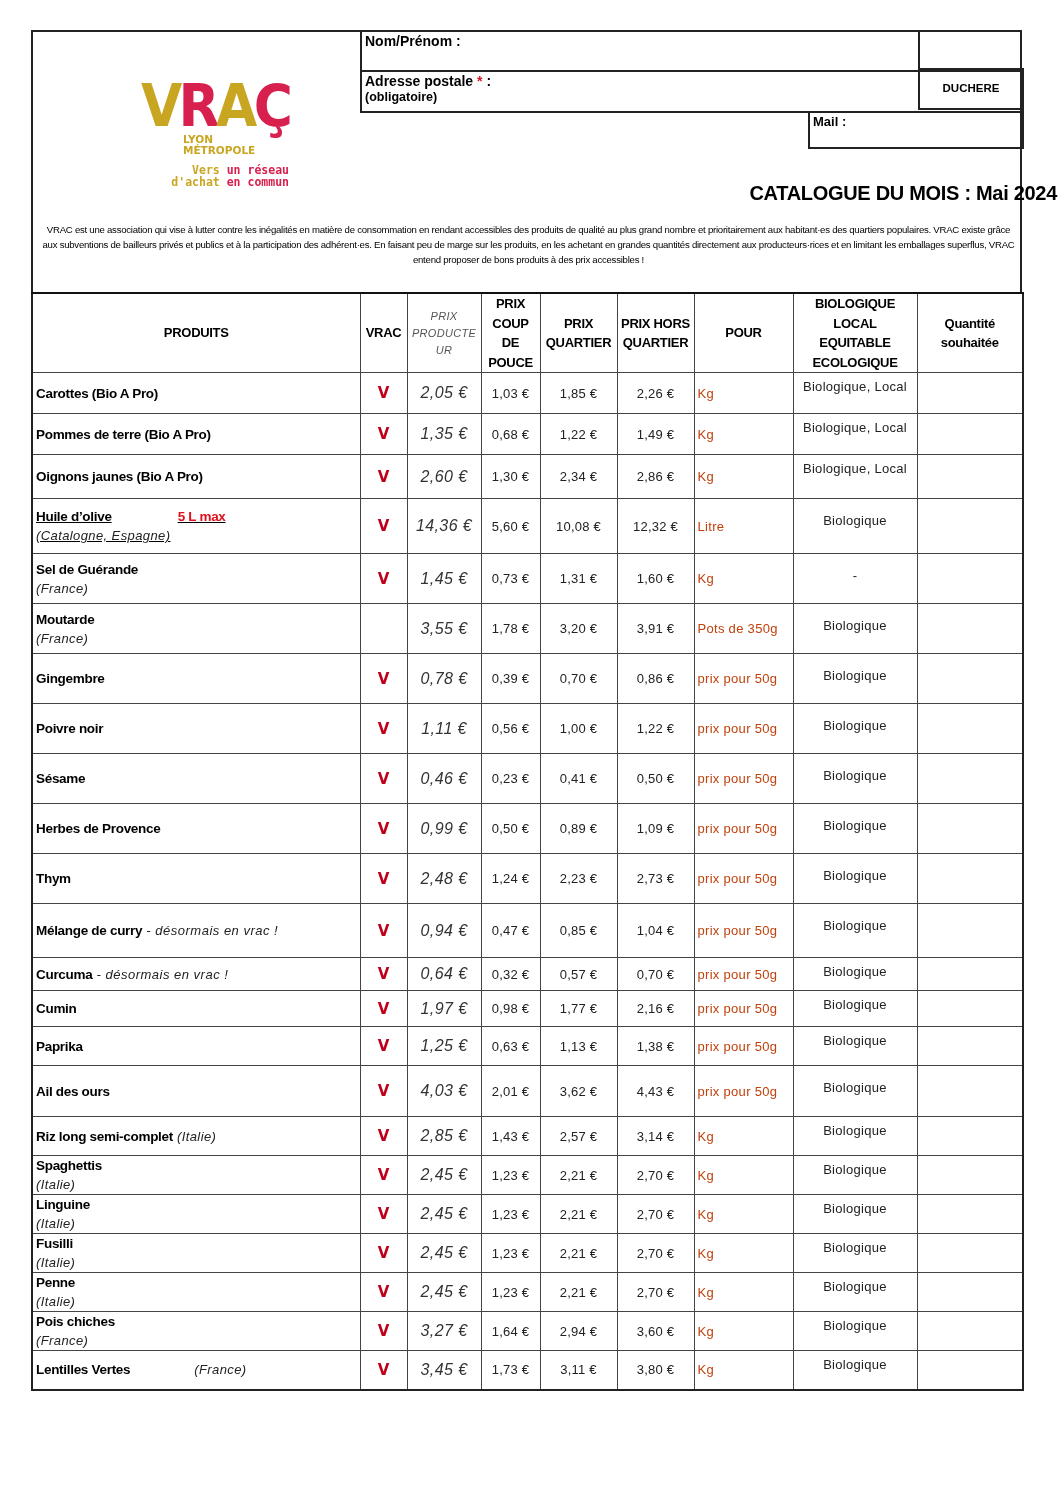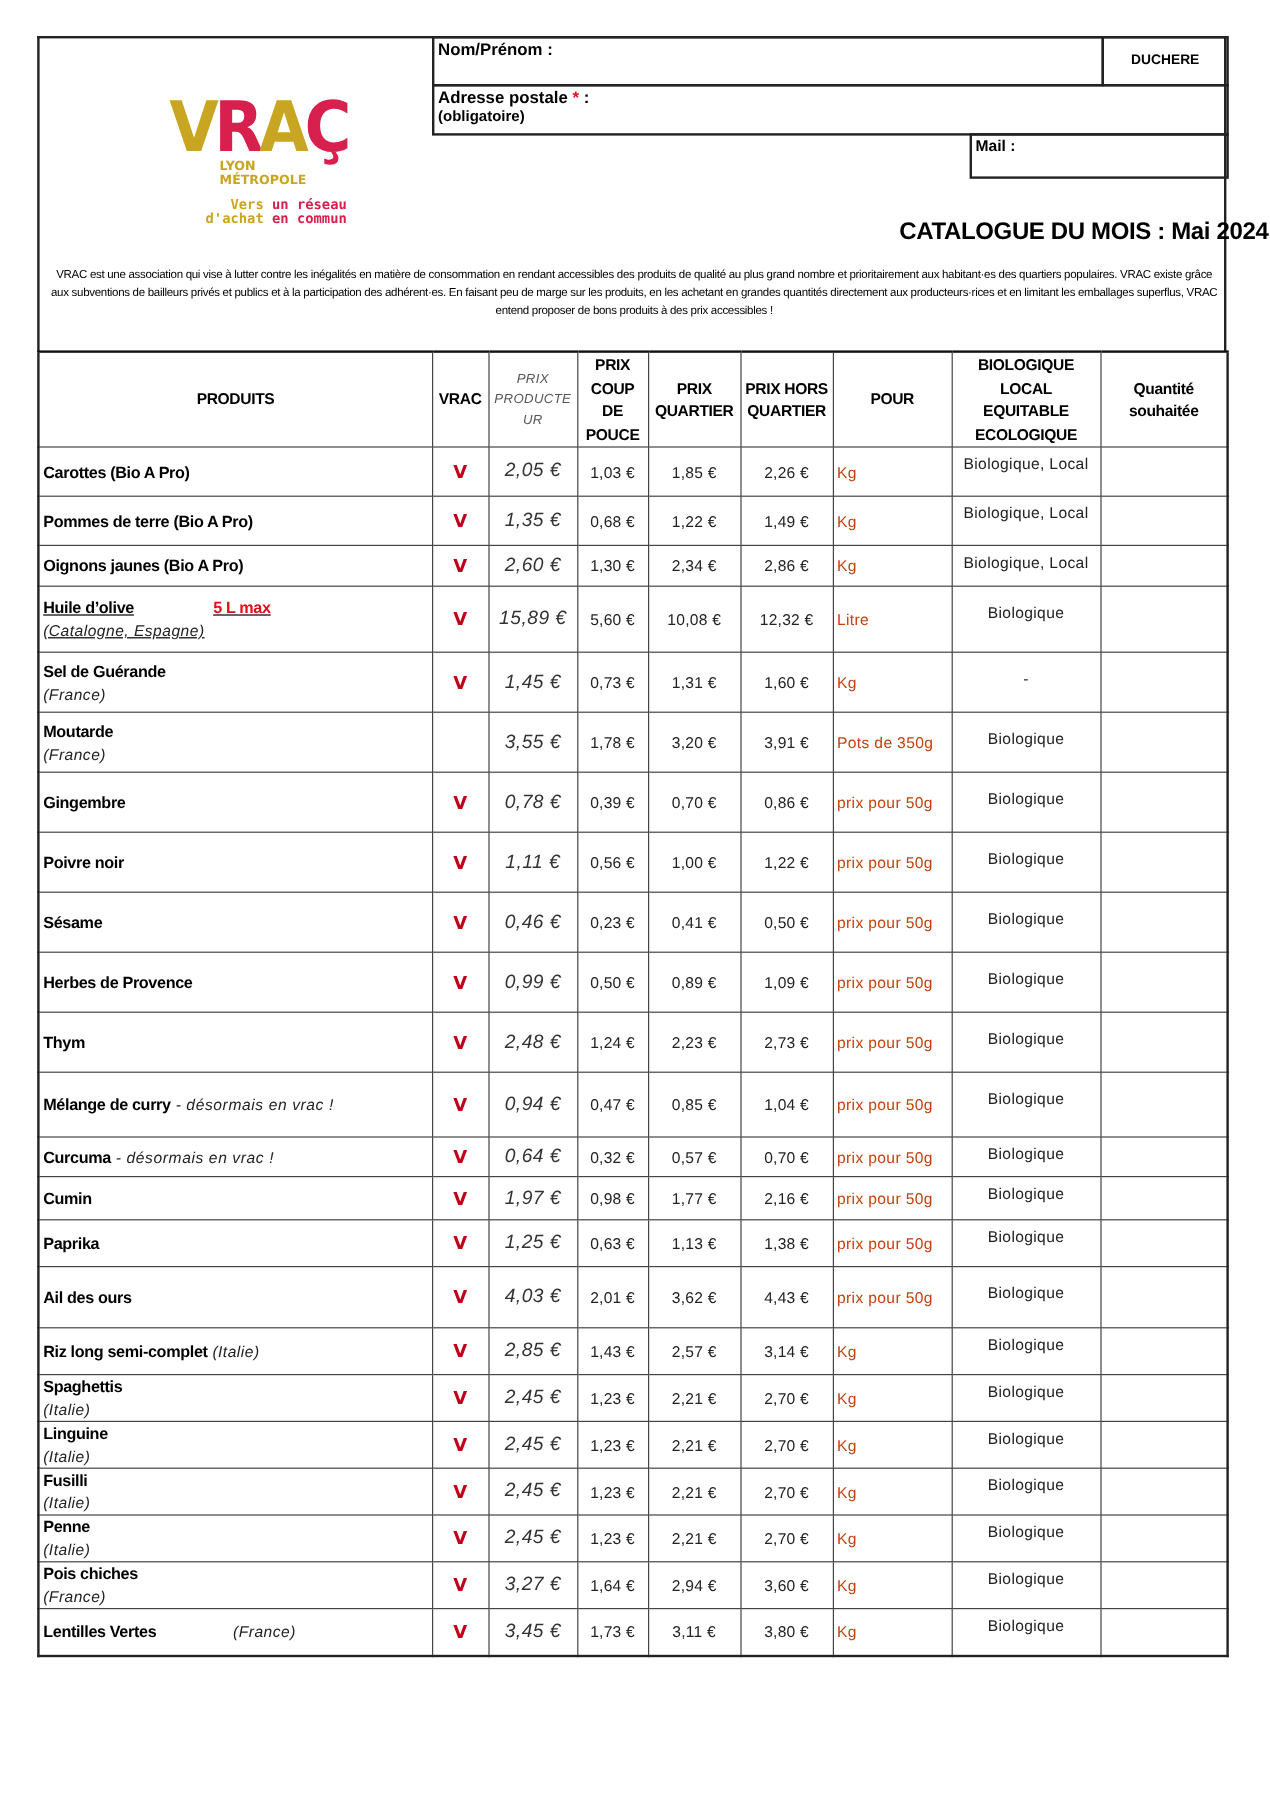--- a/index.html
+++ b/index.html
@@ -14,21 +14,21 @@
   .logo-main .r { color: #d8204f; }
   .logo-sub { position: absolute; left: 42px; top: 60px; font-family: "DejaVu Sans", sans-serif; font-weight: bold; font-size: 10.5px; line-height: 11px; color: #c9a621; }
   .logo-tag { position: absolute; left: 0; top: 90px; width: 148px; text-align: right; font-family: "DejaVu Sans Mono", monospace; font-weight: bold; font-size: 11.5px; line-height: 12px; }
   .logo-tag .y { color: #c9a621; }
   .logo-tag .r { color: #d8204f; }
 
   .form-grid { position: absolute; left: 327px; top: -2px; width: 664px; height: 120px; }
   .fcell { position: absolute; border: 2px solid #222; box-sizing: border-box; font-family: "Liberation Sans", sans-serif; font-weight: bold; font-size: 14px; padding: 1px 3px; }
   .fcell .req { color: #e0101a; }
   .fcell .small { font-size: 12.5px; display: block; margin-top: 1px; }
-  .fcell.district { text-align: center; font-size: 11.5px; padding-top: 12px; }
+  .fcell.district { text-align: center; font-size: 11.5px; padding-top: 12px; margin-top: 38px; }
 
   .catalog-title { position: absolute; left: 0; width: 991px; top: 150px; text-align: right; font-family: "Liberation Sans", sans-serif; font-weight: bold; font-size: 20px; letter-spacing: -0.3px; padding-left: 33px; }
   .intro { position: absolute; left: 6px; width: 979px; top: 190px; text-align: center; font-family: "Liberation Sans Narrow", "Liberation Sans", sans-serif; font-size: 9.6px; line-height: 15.2px; letter-spacing: -0.25px; }
 
   
   table.catalog { position: absolute; left: 0; top: 262px; width: 991px; border-collapse: collapse; table-layout: fixed; border: 2px solid #222; }
   table.catalog th, table.catalog td { border: 1.5px solid #444; padding: 0 3px; overflow: hidden; }
   table.catalog thead tr { height: 76px; }
   table.catalog thead th { border-top: 2px solid #111; font-family: "Liberation Sans", sans-serif; font-weight: bold; font-size: 13px; line-height: 19.5px; text-align: center; letter-spacing: -0.3px; }
   table.catalog thead th.italic-head { font-weight: normal; font-style: italic; color: #555; font-size: 11px; line-height: 17px; letter-spacing: 0.3px; }
@@ -124,35 +124,35 @@
           <td class="prod"><span class="pname">Pommes de terre (Bio A Pro)</span></td>
           <td class="vrac">V</td>
           <td class="pp">1,35 €</td>
           <td class="price">0,68 €</td>
           <td class="price">1,22 €</td>
           <td class="price">1,49 €</td>
           <td class="pour">Kg</td>
           <td class="label" style="padding-top: 6px;">Biologique, Local</td>
           <td class="qty"></td>
         </tr>
-        <tr style="height: 34px;">
+        <tr style="height: 44px;">
           <td class="prod"><span class="pname">Oignons jaunes (Bio A Pro)</span></td>
           <td class="vrac">V</td>
           <td class="pp">2,60 €</td>
           <td class="price">1,30 €</td>
           <td class="price">2,34 €</td>
           <td class="price">2,86 €</td>
           <td class="pour">Kg</td>
           <td class="label" style="padding-top: 6px;">Biologique, Local</td>
           <td class="qty"></td>
         </tr>
         <tr style="height: 55px;">
           <td class="prod" style="line-height: 19px; text-decoration: underline;"><span class="pname">Huile d’olive</span><span class="plimit">5 L max</span><br><span class="porigin">(Catalogne, Espagne)</span></td>
           <td class="vrac">V</td>
-          <td class="pp">15,89 €</td>
+          <td class="pp">14,36 €</td>
           <td class="price">5,60 €</td>
           <td class="price">10,08 €</td>
           <td class="price">12,32 €</td>
           <td class="pour">Litre</td>
           <td class="label" style="padding-top: 14px;">Biologique</td>
           <td class="qty"></td>
         </tr>
         <tr style="height: 50px;">
           <td class="prod" style="line-height: 19px;"><span class="pname">Sel de Guérande</span><br><span class="porigin">(France)</span></td>
           <td class="vrac">V</td>

